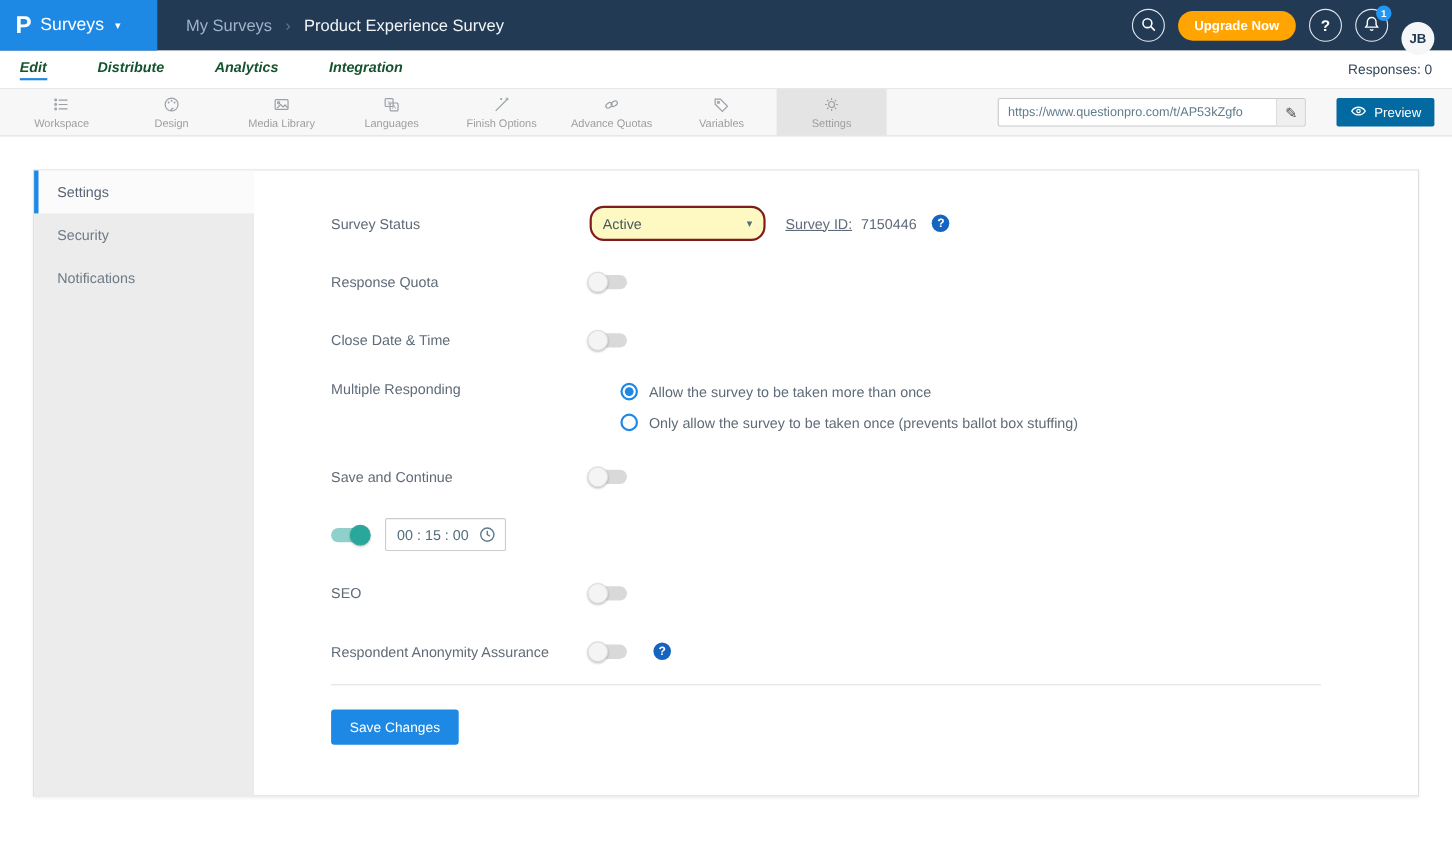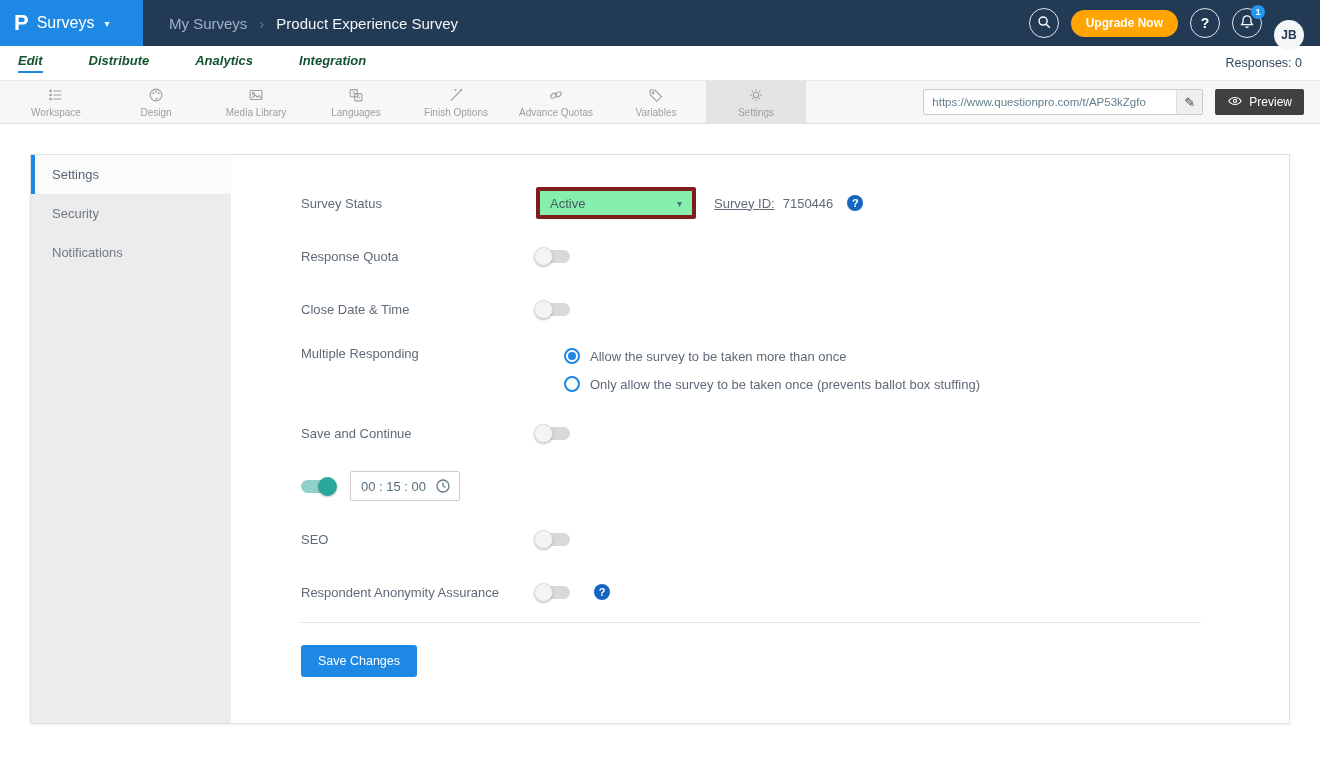--- a/index.html
+++ b/index.html
@@ -27,40 +27,40 @@
   .tab.active { border-bottom-color:#1e88e5; }
   .responses { margin-left:auto; font-size:12.5px; color:#33475b; }
 
   
   .toolbar { height:44px; background:#f7f7f7; border-top:1px solid #e8e8e8; border-bottom:1px solid #e0e0e0; display:flex; align-items:stretch; padding-left:6px; }
   .tb-item { width:100px; display:flex; flex-direction:column; align-items:center; justify-content:center; gap:3px; cursor:pointer; }
   .tb-item.active { background:#e4e4e4; }
   .tb-label { font-size:10px; color:#9e9e9e; white-space:nowrap; }
   .tb-icon { height:18px; display:flex; align-items:center; justify-content:center; }
   .tb-icon svg { stroke:#9aa0a6; fill:none; stroke-width:1.2; }
-  .tool-right { margin-left:auto; display:flex; align-items:center; gap:12px; padding-right:16px; }
+  .tool-right { margin-left:auto; display:flex; align-items:center; gap:28px; padding-right:16px; }
   .url-wrap { display:flex; align-items:center; width:280px; height:26px; border:1px solid #c9c9c9; border-radius:2px; background:#fff; overflow:hidden; }
   .url-input { flex:1; border:none; outline:none; font-size:11.5px; color:#607d8b; padding:0 8px; font-family:"Liberation Sans", sans-serif; min-width:0; }
   .url-edit { width:26px; height:100%; display:flex; align-items:center; justify-content:center; background:#efefef; border-left:1px solid #ddd; color:#444; font-size:13px; cursor:pointer; }
-  .preview-btn { height:26px; display:flex; align-items:center; gap:6px; padding:0 12px; background:#404040; color:#fff; border:none; border-radius:2px; font-size:12px; cursor:pointer; font-family:"Liberation Sans", sans-serif; }
+  .preview-btn { height:26px; display:flex; align-items:center; gap:6px; padding:0 12px; background:#0369a1; color:#fff; border:none; border-radius:2px; font-size:12px; cursor:pointer; font-family:"Liberation Sans", sans-serif; }
 
   
   .main { padding:30px; }
   .card { height:570px; background:#fff; border:1px solid #e0e0e0; box-shadow:0 1px 3px rgba(0,0,0,0.08); display:flex; }
   .side { width:200px; background:#ececec; flex-shrink:0; }
   .side-item { height:39px; line-height:39px; padding-left:17px; font-size:13px; color:#6e7a87; cursor:pointer; border-left:4px solid transparent; }
   .side-item.active { background:#fbfbfb; border-left-color:#1e88e5; color:#5a6673; }
 
   .content { flex:1; padding:32px 0 0 70px; font-size:13px; }
   .form-row { display:flex; align-items:center; min-height:32px; margin-bottom:21px; }
   .form-row.top { align-items:flex-start; }
   .fr-label { width:235px; flex-shrink:0; color:#5f6b78; }
   .fr-control { display:flex; align-items:center; }
 
-  .dropdown { width:160px; height:32px; background:#86efac; border:4px solid #7f1d1d; border-radius:2px; display:flex; align-items:center; padding:0 10px; color:#455a64; cursor:pointer; }
+  .dropdown { width:160px; height:32px; background:#fef9c3; border:2px solid #7f1d1d; border-radius:13px; display:flex; align-items:center; padding:0 10px; color:#455a64; cursor:pointer; }
   .dd-caret { margin-left:auto; font-size:10px; color:#546e7a; }
   .sid-label { margin-left:18px; color:#5f6b78;text-decoration:underline; }
   .sid-value { margin-left:8px; color:#5f6b78; }
   .help-dot { width:16px; height:16px; border-radius:50%; background:#1565c0; color:#fff; font-size:11px; font-weight:bold; display:inline-flex; align-items:center; justify-content:center; margin-left:14px; cursor:pointer; }
 
   .toggle { width:34px; height:13px; border-radius:7px; background:#d9d9d9; position:relative; cursor:pointer; flex-shrink:0; }
   .toggle .knob { width:19px; height:19px; border-radius:50%; background:#f4f4f4; border:1px solid #dcdcdc; position:absolute; top:-3px; left:-2px; box-shadow:0 1px 2px rgba(0,0,0,0.25); }
   .toggle.on { background:#8fd1ca; }
   .toggle.on .knob { left:auto; right:-2px; background:#2aa79b; border-color:#2aa79b; }
 

